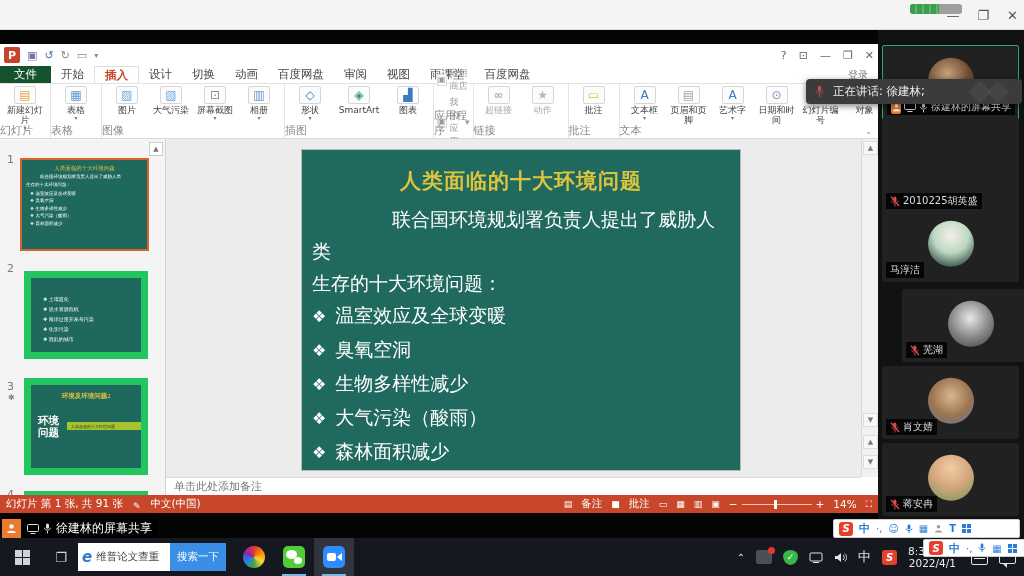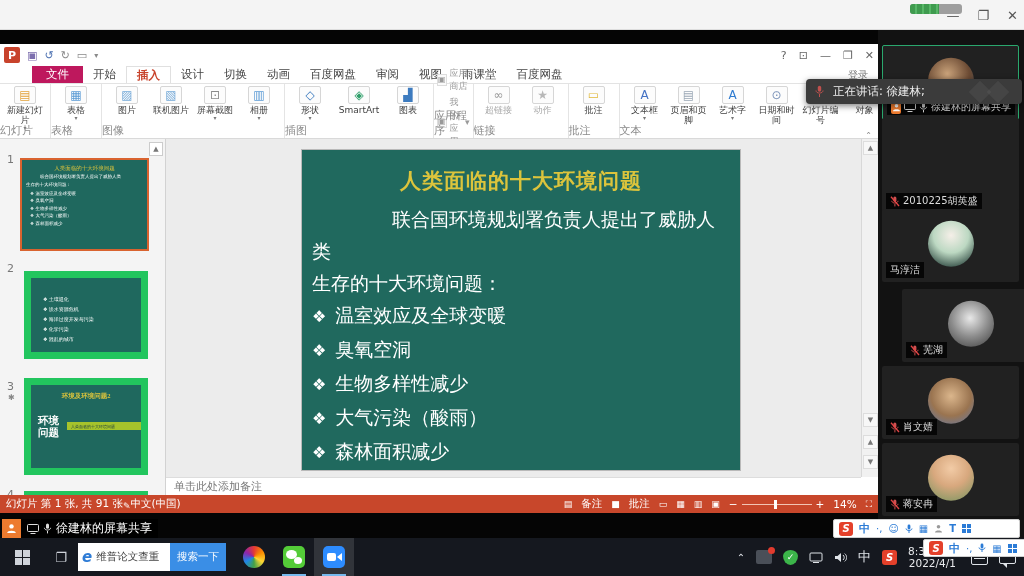--- a/index.html
+++ b/index.html
@@ -26,21 +26,21 @@
   .ppt-logo { width:16px; height:16px; background:#C8432C; color:#fff; font-weight:bold; font-size:11px;
     display:flex; align-items:center; justify-content:center; border-radius:2px; }
   .qat-ic { color:#7a6fa0; font-size:11px; }
   .ppt-doc-title { position:absolute; left:0; right:0; text-align:center; font-size:11px; color:#555; }
   .ppt-controls { position:absolute; right:4px; display:flex; gap:12px; font-size:11px; color:#666; }
 
   .tabrow { position:absolute; left:0; top:22px; width:100%; height:18px; background:#fff; display:flex;
     border-bottom:1px solid #e3e3e3; }
   .tabs { display:flex; height:100%; }
   .tab { padding:0 10px; font-size:11.5px; color:#444; display:flex; align-items:center; }
-  .tab.file { background:#be185d; color:#fff; padding:7px 14px;margin-left:32px; }
+  .tab.file { background:#14532d; color:#fff; padding:7px 14px; }
   .tab.active { color:#C8432C; background:#fff; border:1px solid #e0e0e0; border-bottom:none; font-weight:bold; }
   .signin { position:absolute; right:10px; top:24px; font-size:10px; color:#777; }
 
   .ribbon { position:absolute; left:0; top:40px; width:100%; height:55px; background:#fff;
     border-bottom:1px solid #d9d9d9; display:flex; }
   .rgroup { position:relative; height:100%; border-right:1px solid #e4e4e4; padding:2px 3px 12px 3px; }
   .rname { position:absolute; bottom:0; left:0; right:0; font-size:11px; color:#8a8a8a; }
   .rbtns { display:flex; height:42px; align-items:flex-start; }
   .rbtns.stack { flex-direction:column; justify-content:center; gap:3px; }
   .rbtn { width:44px; display:flex; flex-direction:column; align-items:center; text-align:center; cursor:default; }
@@ -89,21 +89,21 @@
   .vscroll { position:absolute; left:861px; top:95px; width:17px; height:338px; background:#f1f1f1;
     border-left:1px solid #d8d8d8; }
   .vs-btn { position:absolute; left:1px; width:15px; height:14px; font-size:7px; color:#777;
     display:flex; align-items:center; justify-content:center; background:#f7f7f7; border:1px solid #ddd; }
 
   .notesbar { position:absolute; left:166px; top:433px; width:695px; height:18px; background:#fff;
     border-top:1px solid #ddd; font-size:11px; color:#777; display:flex; align-items:center; padding-left:8px; }
 
   .statusbar { position:absolute; left:0; top:451px; width:878px; height:18px; background:#C8472B;
     color:#fff; font-size:10.5px; display:flex; align-items:center; padding:0 6px; }
-  .sb-left { display:flex; align-items:flex-end; }
+  .sb-left { display:flex; gap:10px; align-items:flex-end; }
   .sb-right { margin-left:auto; display:flex; gap:9px; align-items:center; }
   .sb-ic { font-size:9px; }
   .zoom-slider { display:flex; align-items:center; gap:4px; }
   .zs-track { width:70px; height:1px; background:#f2c4b4; position:relative; }
   .zs-thumb { position:absolute; left:46%; top:-4px; width:3px; height:9px; background:#fff; }
 
   
   .sidebar { position:absolute; left:878px; top:30px; width:146px; height:546px; background:#121212; }
   .tile { position:absolute; left:4px; width:137px; background:#212121; border-radius:2px; }
   .tile.speaking { border:1px solid #2aa86e; }
@@ -266,21 +266,21 @@
           <div class="rname">表格</div>
         </div>
         <div class="rgroup">
           <div class="rbtns">
             <div class="rbtn">
               <span class="ric" style="color:#74a9d8">▨</span>
               <span class="rlbl">图片</span>
             </div>
             <div class="rbtn">
               <span class="ric" style="color:#74a9d8">▧</span>
-              <span class="rlbl">联机图片</span>
+              <span class="rlbl">大气污染</span>
             </div>
             <div class="rbtn">
               <span class="ric" style="color:#8a8a8a">⊡</span>
               <span class="rlbl">屏幕截图</span>
               <span class="caret">▾</span>
             </div>
             <div class="rbtn">
               <span class="ric" style="color:#5b9bd5">▥</span>
               <span class="rlbl">相册</span>
               <span class="caret">▾</span>

